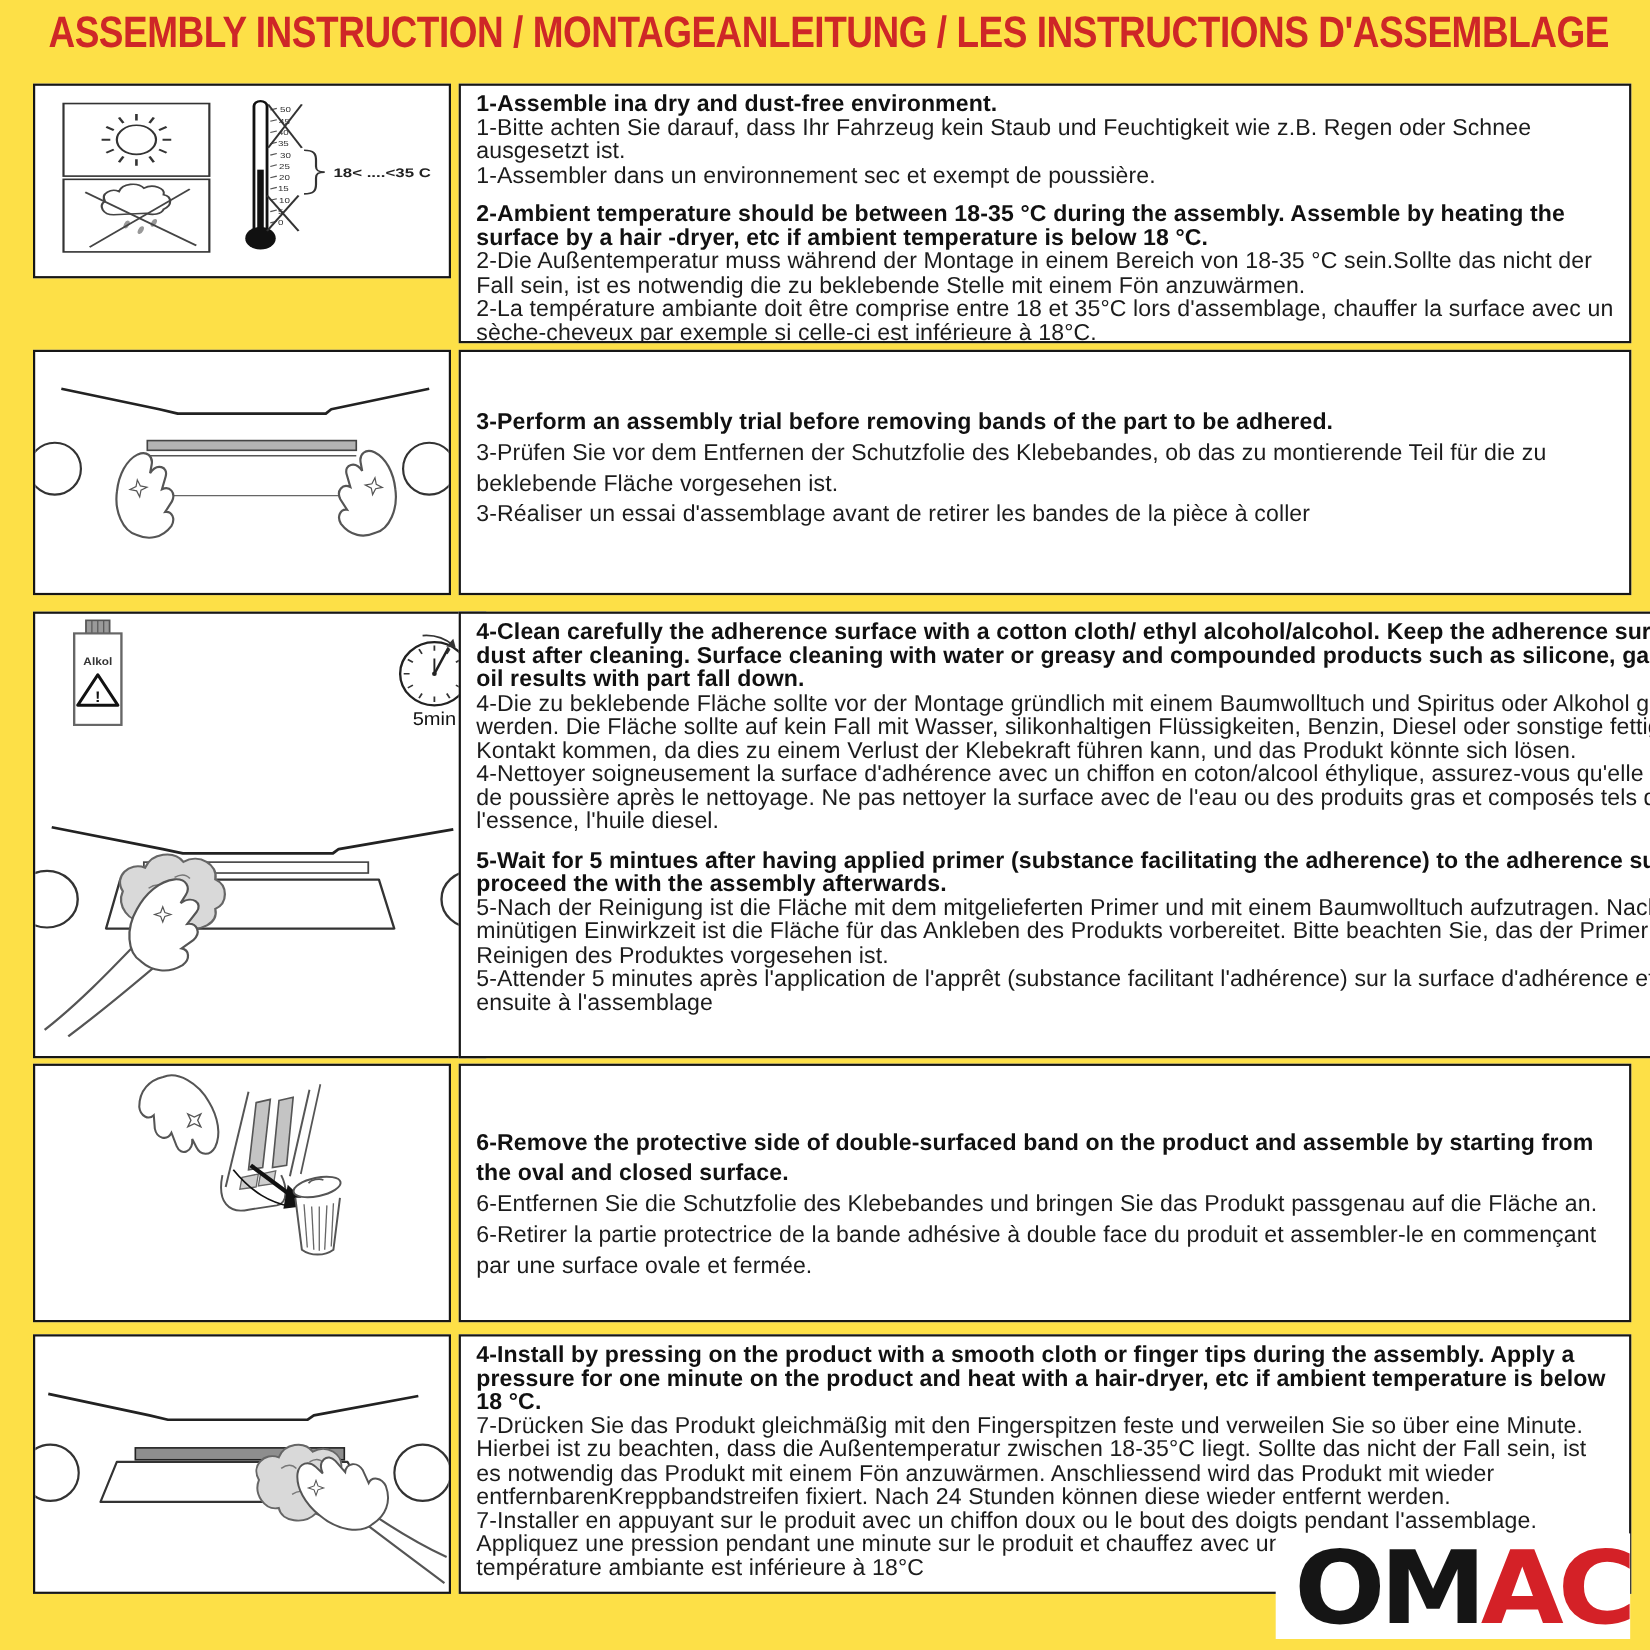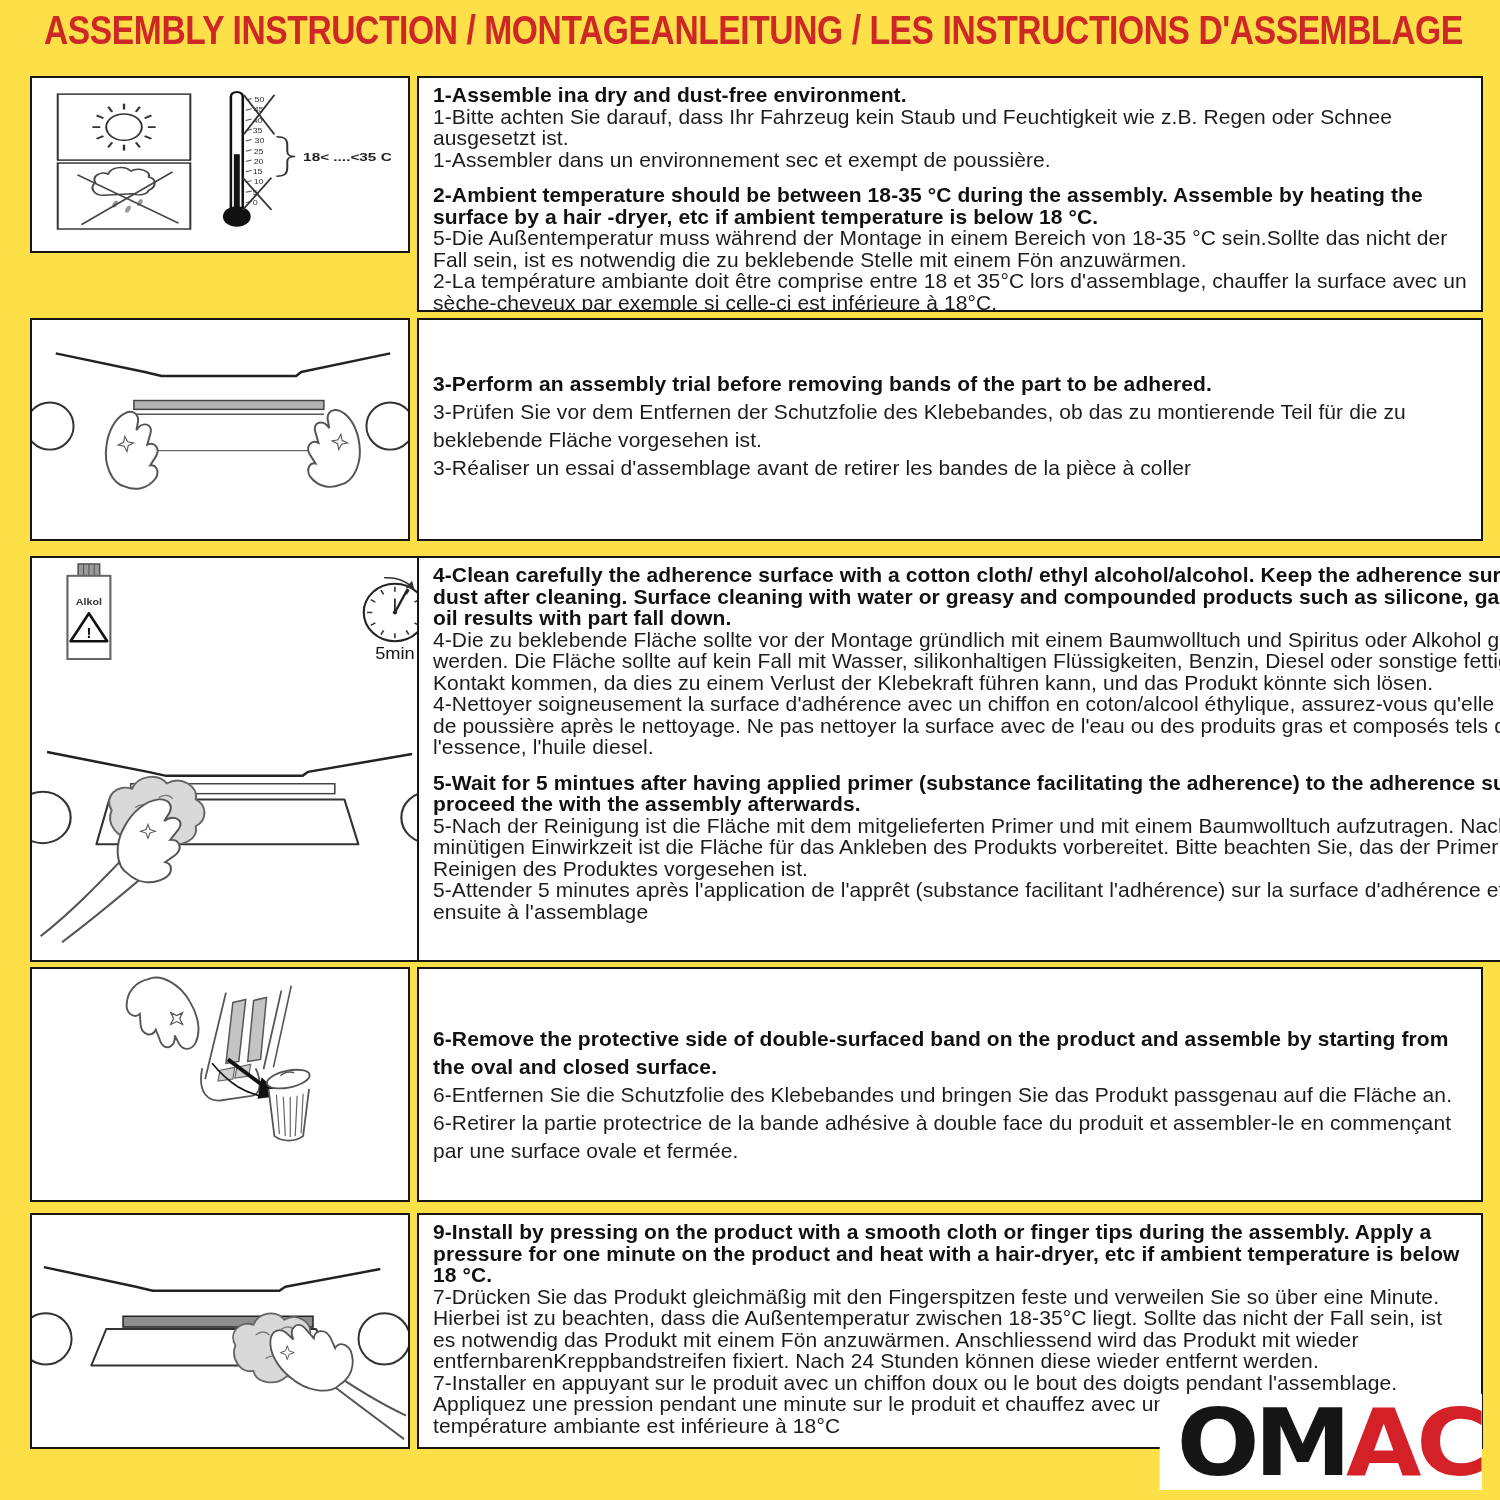--- a/index.html
+++ b/index.html
@@ -108,21 +108,21 @@
         <text x="274" y="113" font-size="15.5" font-weight="600" fill="#222">18&lt; ....&lt;35 C</text>
       </g>
     </svg>
   </div>
 
   <div class="box txt small" style="left:417px;top:76px;width:1066px;height:236px;">
     <p class="b">1-Assemble ina dry and dust-free environment.</p>
     <p>1-Bitte achten Sie darauf, dass Ihr Fahrzeug kein Staub und Feuchtigkeit wie z.B. Regen oder Schnee ausgesetzt ist.</p>
     <p>1-Assembler dans un environnement sec et exempt de poussière.</p>
     <p class="b gap">2-Ambient temperature should be between 18-35 °C  during the assembly. Assemble by heating the surface by a hair -dryer, etc if ambient temperature is below 18 °C.</p>
-    <p>5-Die Außentemperatur muss während der Montage in einem Bereich von 18-35 °C  sein.Sollte das nicht der Fall sein, ist es notwendig die zu beklebende Stelle mit einem Fön anzuwärmen.</p>
+    <p>2-Die Außentemperatur muss während der Montage in einem Bereich von 18-35 °C  sein.Sollte das nicht der Fall sein, ist es notwendig die zu beklebende Stelle mit einem Fön anzuwärmen.</p>
     <p>2-La température ambiante doit être comprise entre 18 et 35°C lors d'assemblage, chauffer la surface avec un sèche-cheveux par exemple si celle-ci est inférieure à 18°C.</p>
   </div>
 
   <div class="box" style="left:30px;top:318px;width:380px;height:223px;">
     <svg class="figsvg" viewBox="0 0 380 223" preserveAspectRatio="none">
       <g>
         <path d="M 24,34 L 114,53 L 131,57 L 267,57 L 272,53 L 362,34" fill="none" stroke="#222" stroke-width="2.5" stroke-linejoin="round"></path>
         <circle cx="18" cy="108" r="24" fill="none" stroke="#333" stroke-width="2"></circle>
         <circle cx="362" cy="108" r="24" fill="none" stroke="#333" stroke-width="2"></circle>
       </g>
@@ -270,21 +270,21 @@
         <path d="M 302,172 C 328,192 352,210 376,228" fill="none" stroke="#555" stroke-width="2"></path>
         <use href="#cloth" transform="translate(242,130) scale(1.3)" fill="#d9d9d9" stroke="#666" stroke-width="1.4"></use>
         <path d="M 226,122 q 8,-6 14,0 M 236,146 q 9,-6 15,1 M 252,116 q 8,-5 13,1" fill="none" stroke="#777" stroke-width="1.3"></path>
         <use href="#hand" transform="translate(262,138) rotate(-65) scale(1.4)" fill="#fff" stroke="#555" stroke-width="1.3"></use>
         <use href="#sparkle" transform="translate(258,140)" fill="#fff" stroke="#555" stroke-width="1"></use>
       </g>
     </svg>
   </div>
 
   <div class="box txt small" style="left:417px;top:1213px;width:1066px;height:236px;">
-    <p class="b">9-Install by pressing on the product with a smooth cloth or finger tips during the assembly. Apply a pressure for one minute on the product and heat with a hair-dryer, etc if ambient temperature is below 18 °C.</p>
+    <p class="b">4-Install by pressing on the product with a smooth cloth or finger tips during the assembly. Apply a pressure for one minute on the product and heat with a hair-dryer, etc if ambient temperature is below 18 °C.</p>
     <p>7-Drücken Sie das Produkt gleichmäßig mit den Fingerspitzen feste und verweilen Sie so über eine Minute. Hierbei ist zu beachten, dass die Außentemperatur zwischen 18-35°C liegt. Sollte das nicht der Fall sein, ist es notwendig das Produkt mit einem Fön anzuwärmen. Anschliessend wird das Produkt mit wieder entfernbarenKreppbandstreifen fixiert. Nach 24 Stunden können diese wieder entfernt werden.</p>
     <p>7-Installer en appuyant sur le produit avec un chiffon doux ou le bout des doigts pendant l'assemblage. Appliquez une pression pendant une minute sur le produit et chauffez avec un sèche-cheveux, exemple si la température ambiante est inférieure à 18°C</p>
   </div>
 
   <div class="logo">
     <span class="om">OM</span><span class="ac">AC</span>
   </div>
 
 </div>
 

